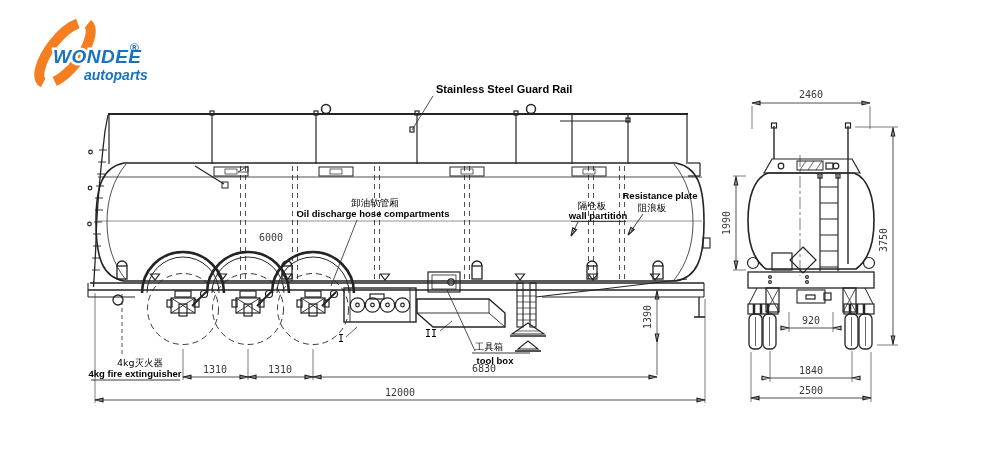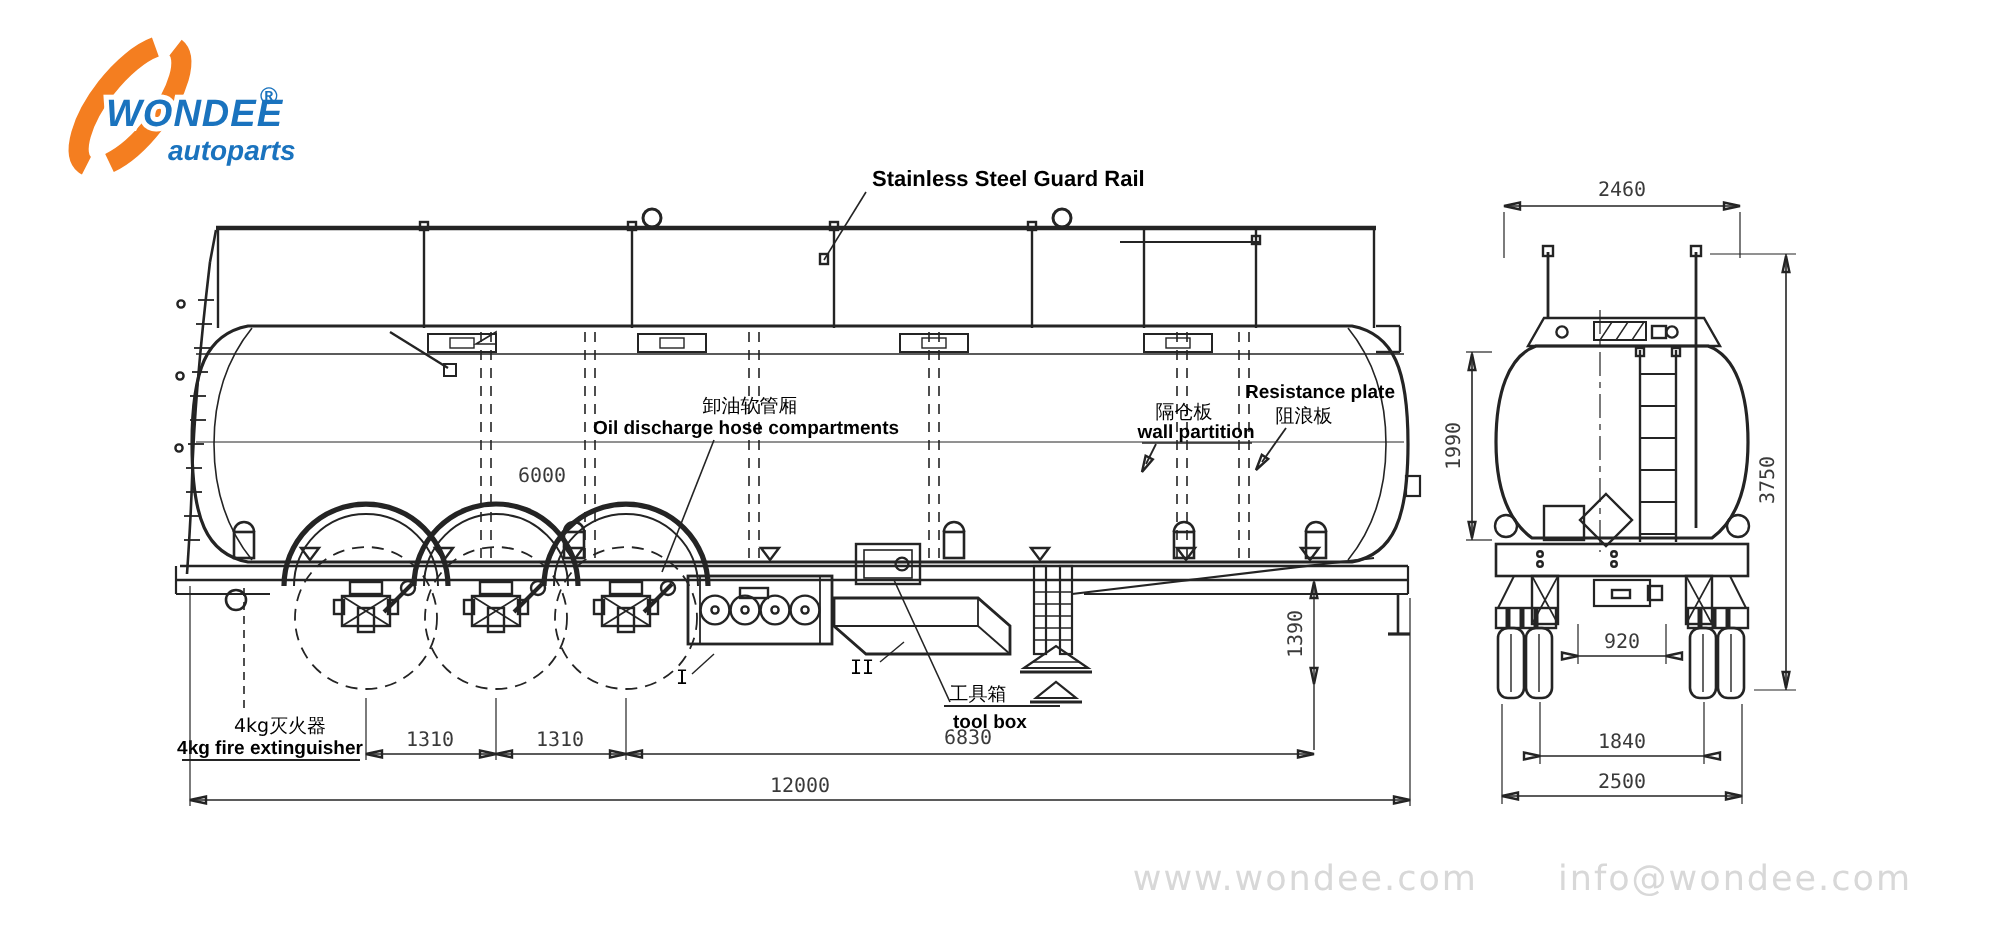--- a/index.html
+++ b/index.html
@@ -451,18 +451,14 @@
         <line class="ext" x1="751" y1="352" x2="751" y2="402"></line>
           <line class="ext" x1="871" y1="352" x2="871" y2="402"></line>
         <line x1="751" y1="398" x2="871" y2="398" stroke-width="0.8"></line>
         <polygon class="f" points="751,398 759,396.3 759,399.7"></polygon>
           <polygon class="f" points="871,398 863,396.3 863,399.7"></polygon>
         <text class="dim" x="811" y="394" text-anchor="middle">2500</text>
       </g>
     </g>
   </svg>
 
-  <div class="watermark">
-    <span>www.wondee.com</span>
-    <span>info@wondee.com</span>
-  </div>
 
 </div>
 
 </body></html>

